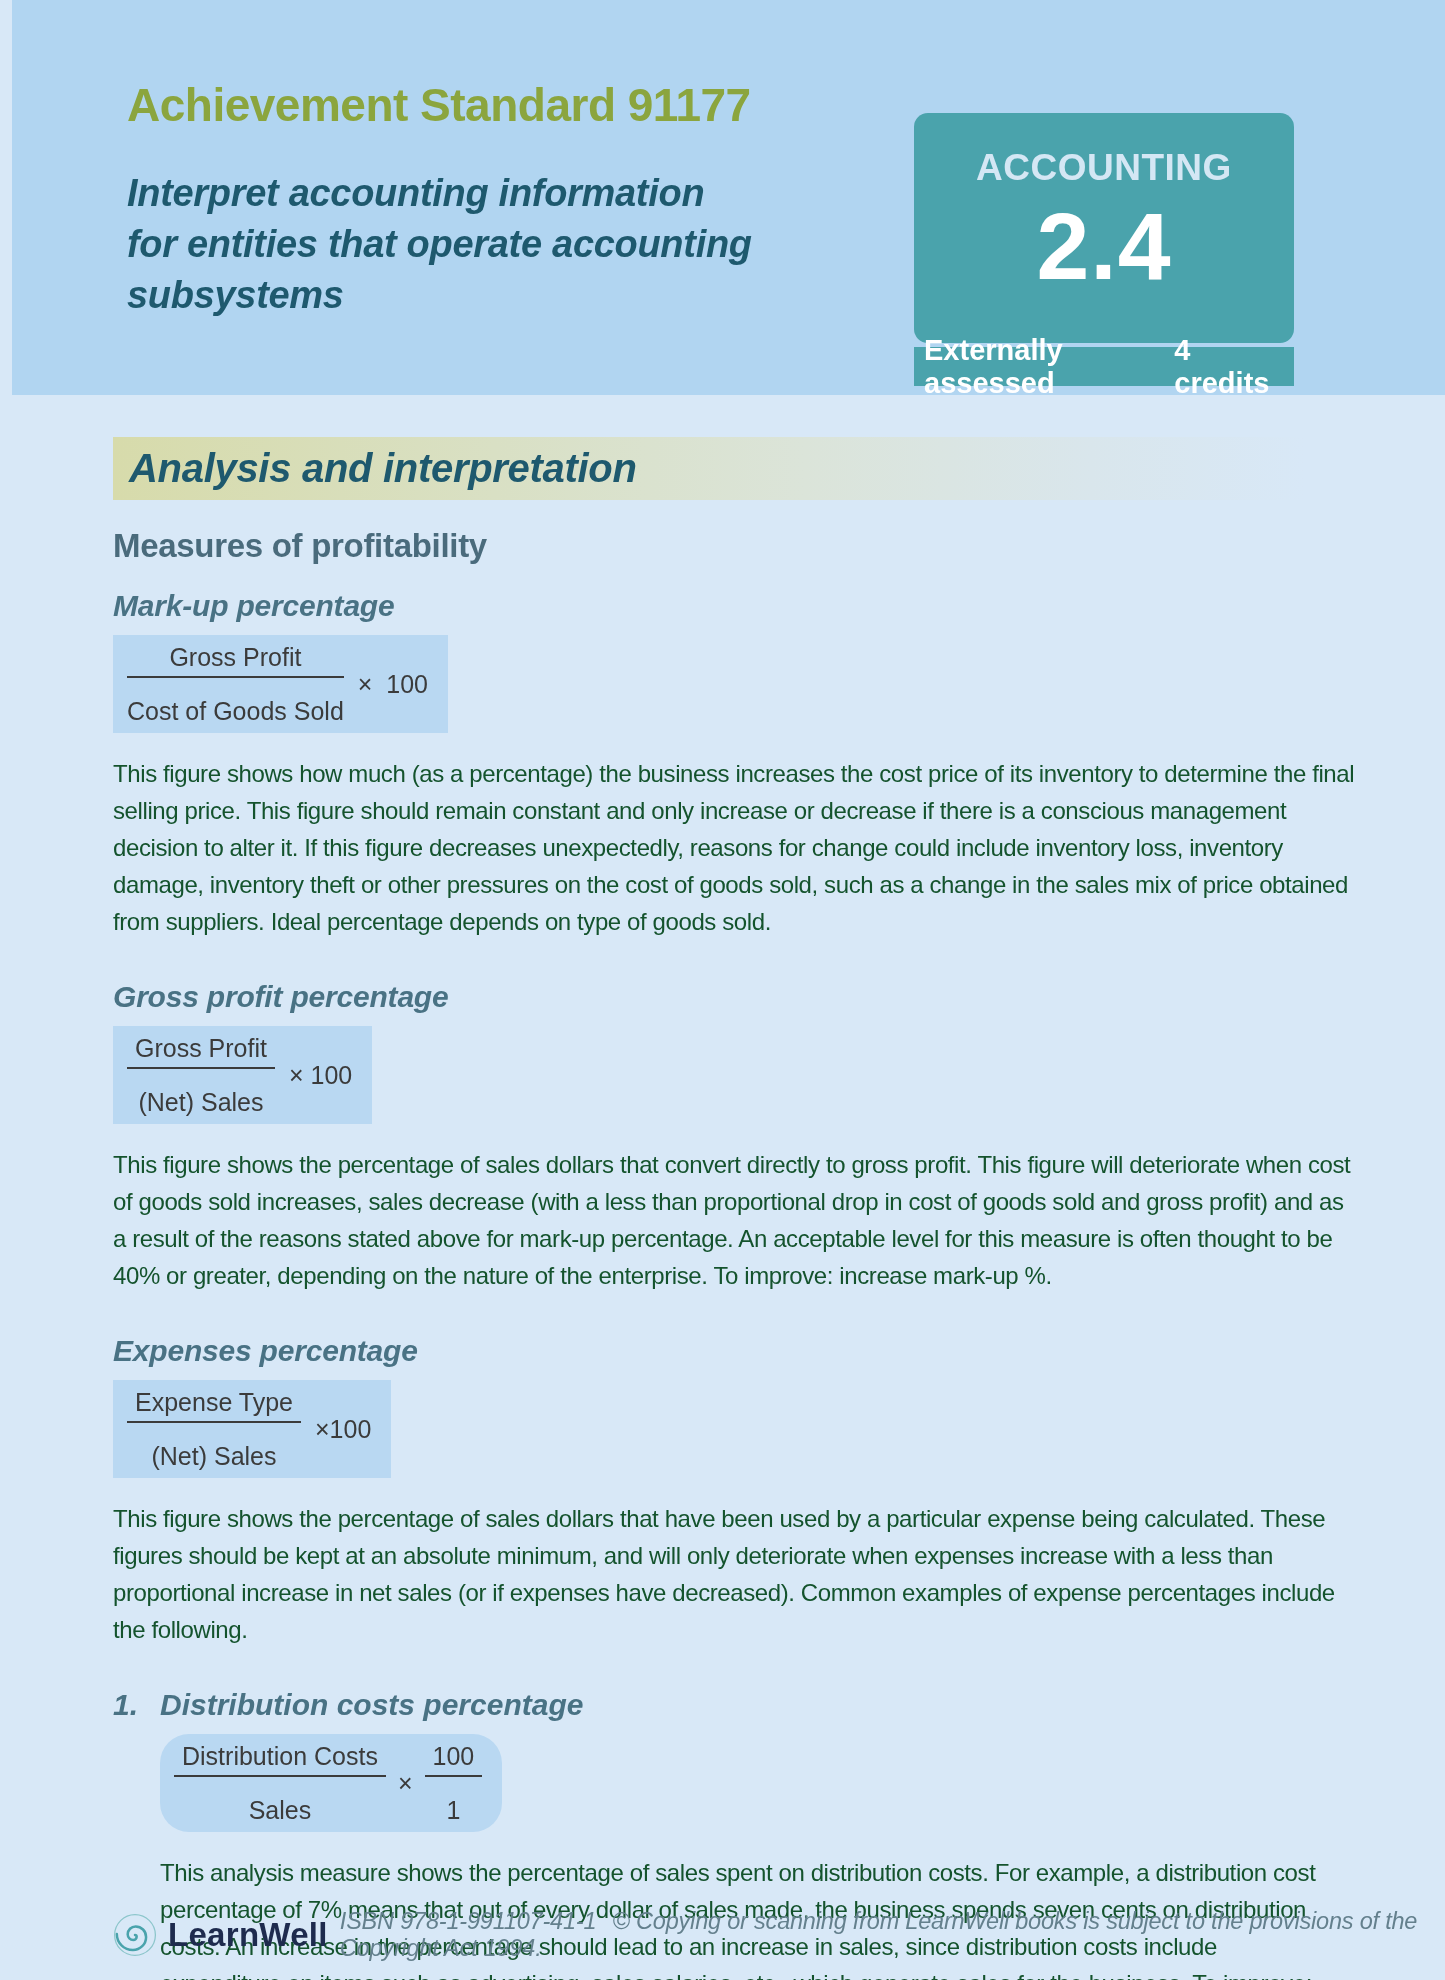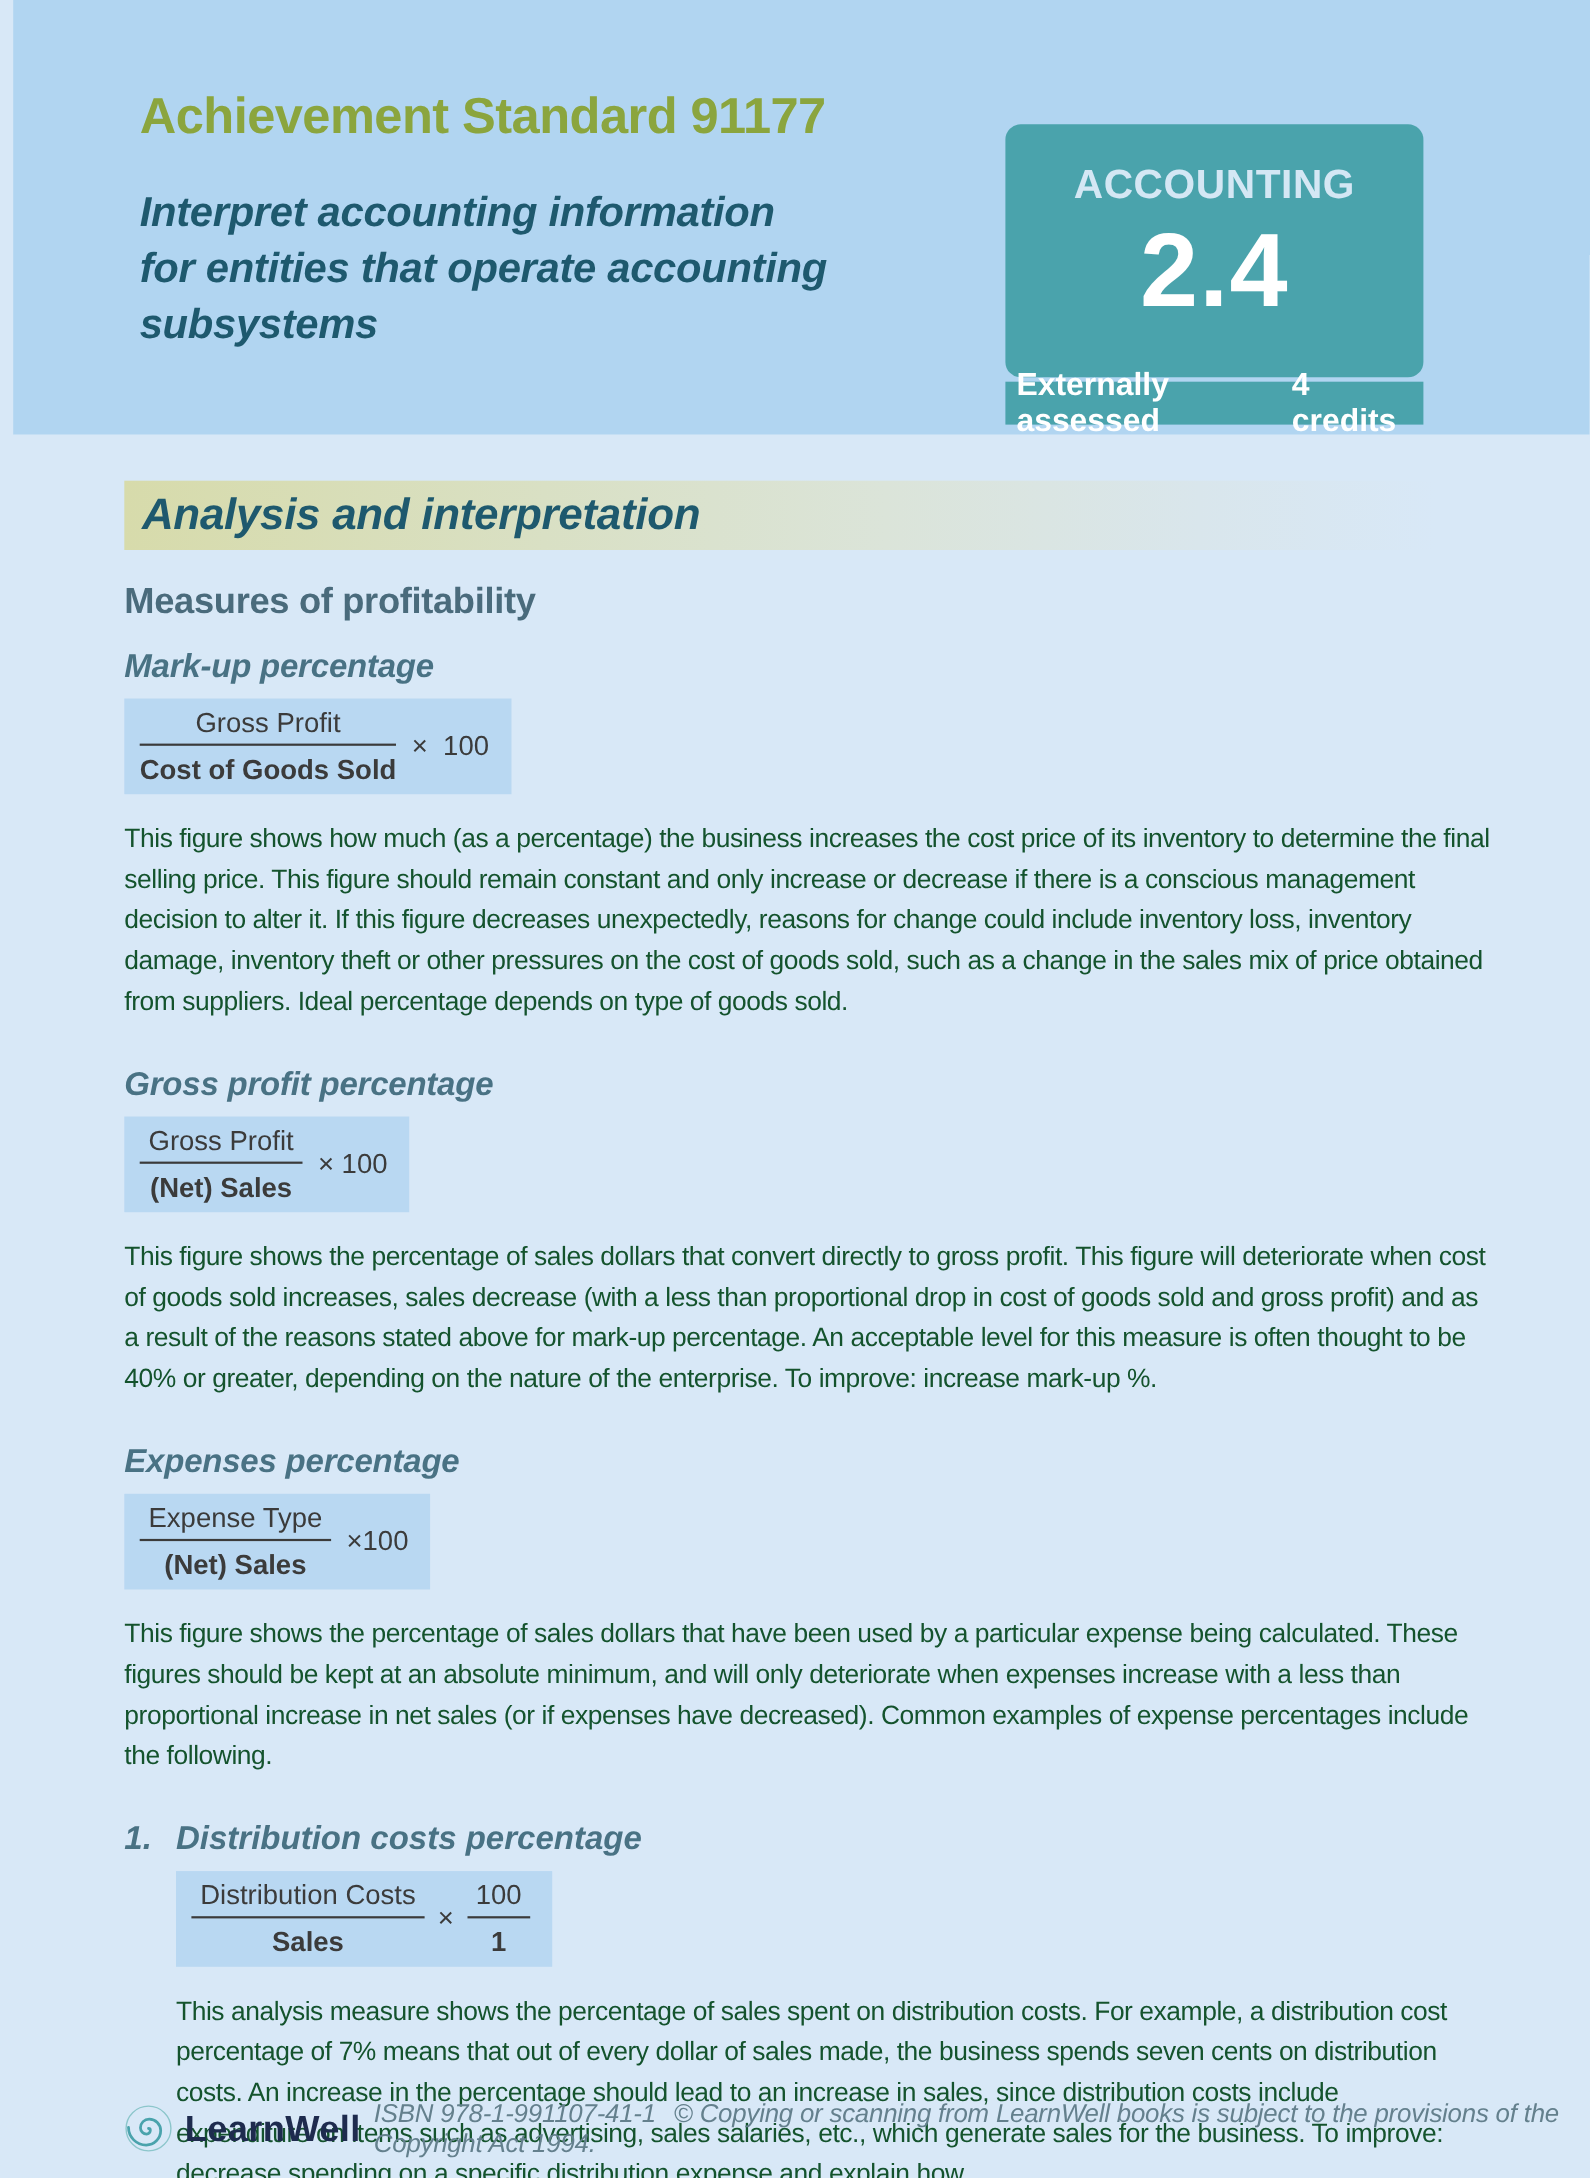--- a/index.html
+++ b/index.html
@@ -58,24 +58,24 @@
   .numbered-heading{
     margin:40px 0 0 113px;display:flex;align-items:baseline;
     font-size:30px;font-weight:bold;font-style:italic;color:#497284;
   }
   .numbered-heading .num{width:47px;}
   .formula-box{
     margin:12px 0 0 113px;display:inline-flex;align-items:center;width:max-content;
     background:#b9d8f2;padding:7px 20px 8px 14px;
     font-size:25px;color:#3b3b3b;line-height:1.12;
   }
-  .formula-box.indented{margin-left:160px;}
+  .formula-box.indented{margin-left:160px;border-radius:29px;}
   .frac{display:inline-grid;justify-items:center;text-align:center;}
   .frac .num-part{border-bottom:2.5px solid #3b3b3b;padding:1px 8px 5px;width:100%;box-sizing:border-box;}
-  .frac .den-part{padding-top:8px;font-weight:bold;}
+  .frac .den-part{padding-top:19px;}
   .mult{margin-left:14px;white-space:pre;}
   .times{margin:0 12px;}
   p.body-text{
     margin:22px 84px 0 113px;
     font-size:24px;line-height:37px;color:#14532d;letter-spacing:-0.4px;
   }
   p.body-text.indented{margin-left:160px;margin-right:118px;}
   
   footer{
     position:absolute;left:112px;bottom:18px;display:flex;align-items:center;

